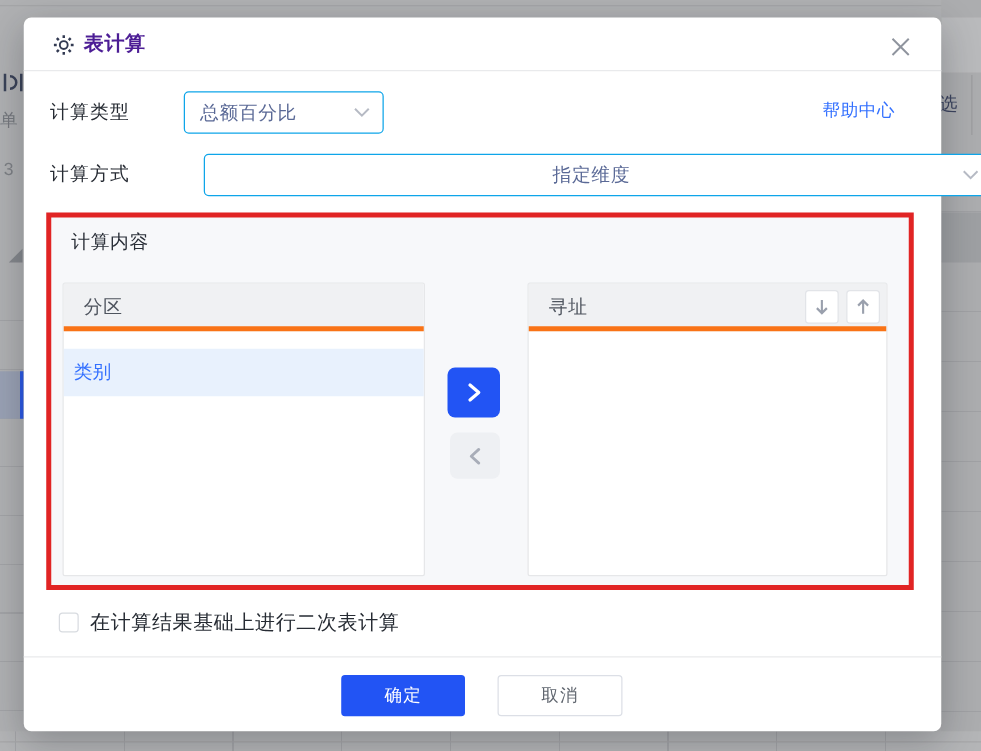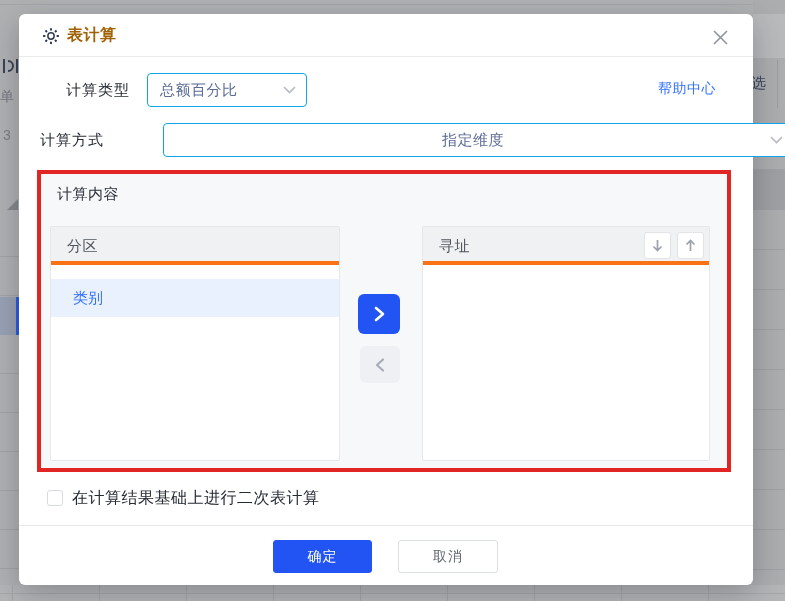--- a/index.html
+++ b/index.html
@@ -39,26 +39,26 @@
   .bg-bottom-hline { position:absolute; left:0; top:8px; width:785px; height:1px; background:#a6a7a9; }
 
   
   .modal {
     position:absolute; left:19px; top:14px; width:734px; height:571px;
     background:#ffffff; border-radius:6px;
     box-shadow:0 8px 30px rgba(20,24,34,.28);
   }
   .m-header { position:absolute; left:0; top:0; width:100%; height:43px; border-bottom:1px solid #e9eaec; }
   .m-title-wrap { position:absolute; left:23px; top:0; height:43px; display:flex; align-items:center; gap:7px; }
-  .m-title { font-size:16px; font-weight:700; color:#a16207; letter-spacing:.5px; }
+  .m-title { font-size:16px; font-weight:700; color:#4c1d95; letter-spacing:.5px; }
   .m-close { position:absolute; left:690px; top:12px; width:22px; height:22px;
     display:flex; align-items:center; justify-content:center; cursor:pointer; background:none; border:none; }
 
   .row-label { position:absolute; left:21px; font-size:15px; color:#262b33; line-height:34px; letter-spacing:1px; }
-  .row1 { top:59px;margin-left:26px; } .row2 { top:109px; }
+  .row1 { top:59px; } .row2 { top:109px; }
 
   .select {
     position:absolute; height:34px; border:1px solid #0ea5e9; border-radius:4px;
     background:#fff; display:flex; align-items:center; cursor:pointer;
   }
   .select-1 { left:128px; top:59px; width:160px; }
   .select-2 { left:144px; top:109px; width:631px;text-align:center; }
   .select-value { font-size:15px; color:#5a6996; padding-left:12px; flex:1; letter-spacing:.5px; }
   .select-caret { padding-right:10px; display:flex; align-items:center; }
 
@@ -71,21 +71,21 @@
   }
   .section-title { position:absolute; left:16px; top:8px; font-size:15px; color:#2a2f38; line-height:24px; letter-spacing:.5px; }
 
   .listbox { position:absolute; top:52px; width:290px; height:235px; background:#fff;
     border:1px solid #e6e7e9; border-radius:2px; }
   .listbox-left { left:9px; }
   .listbox-right { left:381px; width:288px; }
   .listbox-header { position:relative; height:38px; background:#f0f1f3; border-bottom:4px solid #f97316;
     font-size:15px; color:#4e545e; line-height:37px; padding-left:16px; letter-spacing:.5px; }
   .listbox-body { padding-top:14px; }
-  .list-item { height:38px; line-height:38px; padding-left:22px; font-size:15px; color:#30353e; cursor:pointer; }
+  .list-item { height:38px; line-height:38px; padding-left:8px; font-size:15px; color:#30353e; cursor:pointer; }
   .list-item.selected { background:#e8f1fd; color:#3370ff; }
 
   .order-btn { position:absolute; top:5px; width:27px; height:27px; background:#fff;
     border:1px solid #e2e4e8; border-radius:3px; display:flex; align-items:center; justify-content:center; cursor:pointer; }
   .order-down { right:38px; } .order-up { right:5px; }
 
   .xfer-btn { position:absolute; border:none; border-radius:6px; display:flex;
     align-items:center; justify-content:center; cursor:pointer; }
   .xfer-right { left:317px; top:120px; width:42px; height:40px; background:#2254f4; }
   .xfer-left  { left:319px; top:172px; width:40px; height:37px; background:#eef0f3; }

